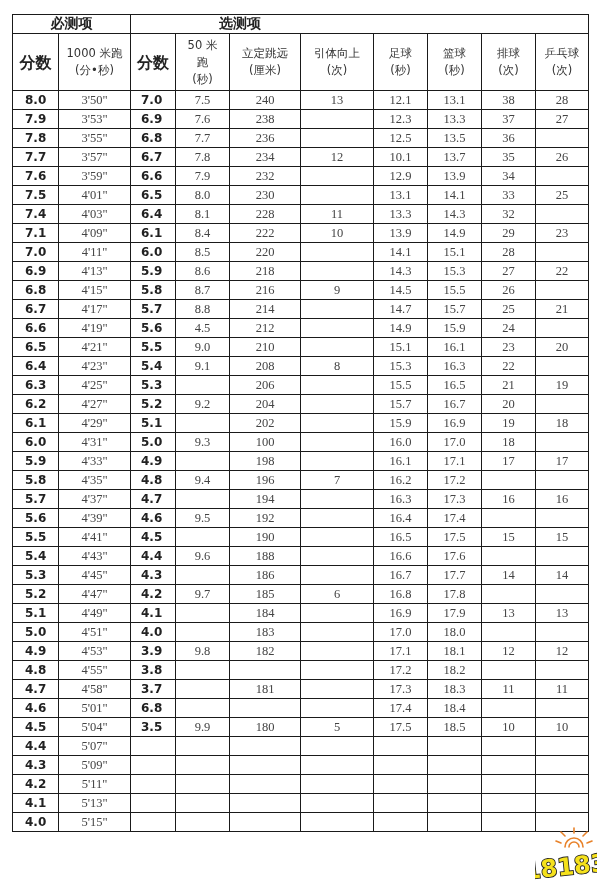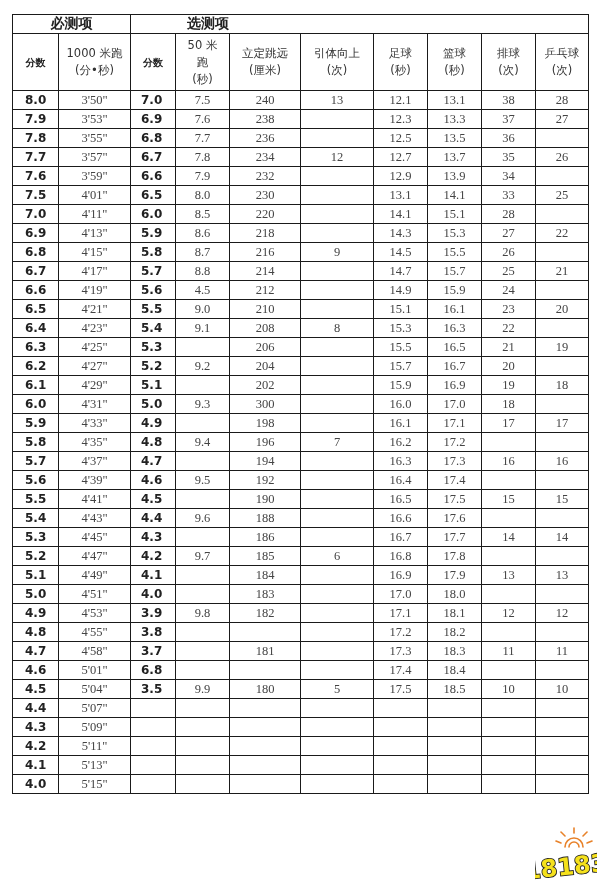--- a/index.html
+++ b/index.html
@@ -10,23 +10,23 @@
     border: 1.5px solid #1a1a1a;
     padding: 0;
     text-align: center;
     vertical-align: middle;
     color: #333;
     overflow: hidden;
     white-space: nowrap;
   }
   .grp th { height: 18px; font-family: "DejaVu Sans", sans-serif; font-size: 14px; font-weight: bold; color: #222; }
   .grp th.left-grp { text-align: center; }
-  .grp th.right-grp { text-align: left; padding-left: 56px; }
+  .grp th.right-grp { text-align: left; padding-left: 88px; }
   .hdr th { height: 56px; font-family: "DejaVu Sans", sans-serif; font-size: 11.5px; font-weight: normal; color: #333; line-height: 17px; white-space: normal; }
-  .hdr th.bold { font-weight: bold; font-size: 10px; color: #222; }
+  .hdr th.bold { font-weight: bold; font-size: 16px; color: #222; }
   tbody td { height: 18px; font-family: "Liberation Serif", serif; font-size: 12.5px; color: #444; }
   tbody td.score { font-family: "DejaVu Sans", sans-serif; font-weight: bold; font-size: 12px; color: #222; text-align: left; padding-left: 12px; }
   tbody td.score2 { font-family: "DejaVu Sans", sans-serif; font-weight: bold; font-size: 12px; color: #222; text-align: left; padding-left: 10px; }
   .logo { position: absolute; left: 535px; top: 815px; width: 62px; height: 72px; }
 </style>
 </head>
 <body>
 
 <div class="wrap">
   <table>
@@ -122,21 +122,21 @@
           <td>36</td>
           <td></td>
         </tr>
         <tr>
           <td class="score">7.7</td>
           <td>3'57"</td>
           <td class="score2">6.7</td>
           <td>7.8</td>
           <td>234</td>
           <td>12</td>
-          <td>12.7</td>
+          <td>10.1</td>
           <td>13.7</td>
           <td>35</td>
           <td>26</td>
         </tr>
         <tr>
           <td class="score">7.6</td>
           <td>3'59"</td>
           <td class="score2">6.6</td>
           <td>7.9</td>
           <td>232</td>
@@ -150,20 +150,44 @@
           <td class="score">7.5</td>
           <td>4'01"</td>
           <td class="score2">6.5</td>
           <td>8.0</td>
           <td>230</td>
           <td></td>
           <td>13.1</td>
           <td>14.1</td>
           <td>33</td>
           <td>25</td>
+        </tr>
+        <tr>
+          <td class="score">7.4</td>
+          <td>4'03"</td>
+          <td class="score2">6.4</td>
+          <td>8.1</td>
+          <td>228</td>
+          <td>11</td>
+          <td>13.3</td>
+          <td>14.3</td>
+          <td>32</td>
+          <td></td>
+        </tr>
+        <tr>
+          <td class="score">7.1</td>
+          <td>4'09"</td>
+          <td class="score2">6.1</td>
+          <td>8.4</td>
+          <td>222</td>
+          <td>10</td>
+          <td>13.9</td>
+          <td>14.9</td>
+          <td>29</td>
+          <td>23</td>
         </tr>
         <tr>
           <td class="score">7.0</td>
           <td>4'11"</td>
           <td class="score2">6.0</td>
           <td>8.5</td>
           <td>220</td>
           <td></td>
           <td>14.1</td>
           <td>15.1</td>
@@ -276,21 +300,21 @@
           <td>15.9</td>
           <td>16.9</td>
           <td>19</td>
           <td>18</td>
         </tr>
         <tr>
           <td class="score">6.0</td>
           <td>4'31"</td>
           <td class="score2">5.0</td>
           <td>9.3</td>
-          <td>300</td>
+          <td>100</td>
           <td></td>
           <td>16.0</td>
           <td>17.0</td>
           <td>18</td>
           <td></td>
         </tr>
         <tr>
           <td class="score">5.9</td>
           <td>4'33"</td>
           <td class="score2">4.9</td>

